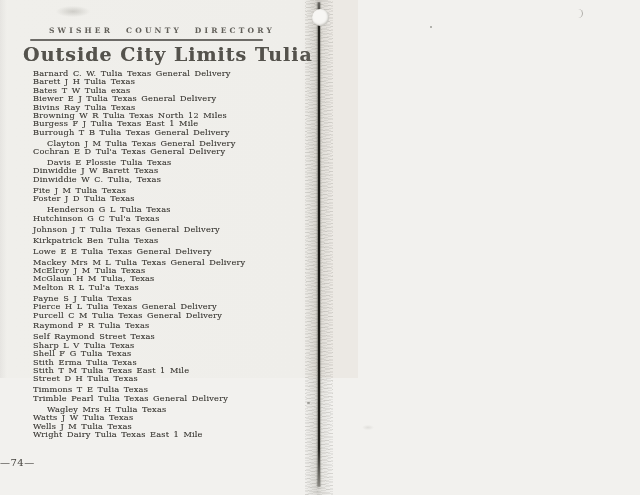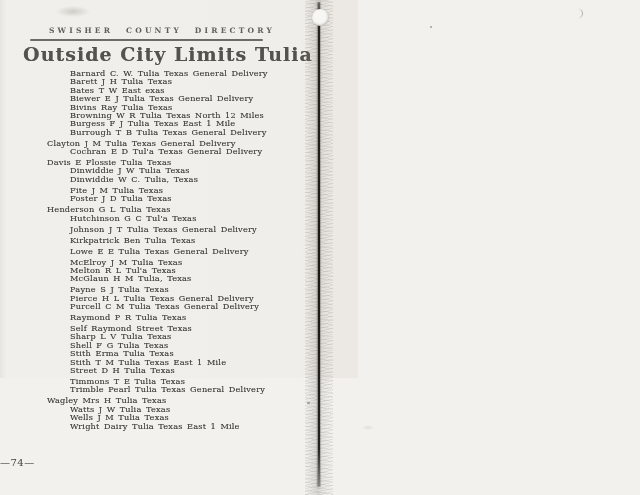--- a/index.html
+++ b/index.html
@@ -42,21 +42,20 @@
 
   .list{
     position:absolute;left:33px;top:69px;width:280px;
     color:var(--ink,#44423d);
   }
   .group{margin-bottom:2.6px;}
   .entry{
     font-size:8.2px;line-height:8.4px;height:8.4px;
     letter-spacing:.2px;word-spacing:1.6px;white-space:nowrap;
     text-shadow:0 0 .4px rgba(68,66,61,.5);
-    margin-left:37px;
   }
   .ind1{margin-left:14px;}
   .ind2{}
 
   .pagenum{
     position:absolute;left:0;top:457px;width:336px;text-align:left;
     font-size:10px;color:var(--ink,#44423d);letter-spacing:.5px;
   }
 
   
@@ -102,57 +101,58 @@
 <div class="scan">
 
   <div class="page-left">
     <div class="header">SWISHER COUNTY DIRECTORY</div>
     <div class="rule"></div>
     <div class="title">Outside City Limits Tulia</div>
     <div class="list">
         <div class="group">
           <div class="entry">Barnard C. W. Tulia Texas General Delivery</div>
           <div class="entry">Barett J H Tulia Texas</div>
-          <div class="entry">Bates T W East exas</div>
+          <div class="entry">Bates T W Tulia exas</div>
           <div class="entry">Biewer E J Tulia Texas General Delivery</div>
           <div class="entry">Bivins Ray Tulia Texas</div>
           <div class="entry">Browning W R Tulia Texas North 12 Miles</div>
           <div class="entry">Burgess F J Tulia Texas East 1 Mile</div>
           <div class="entry">Burrough T B Tulia Texas General Delivery</div>
         </div>
         <div class="group">
           <div class="entry ind1">Clayton J M Tulia Texas General Delivery</div>
           <div class="entry">Cochran E D Tul'a Texas General Delivery</div>
         </div>
         <div class="group">
           <div class="entry ind1">Davis E Flossie Tulia Texas</div>
-          <div class="entry">Dinwiddie J W Tulia Texas</div>
+          <div class="entry">Dinwiddie J W Barett Texas</div>
           <div class="entry">Dinwiddie W C. Tulia, Texas</div>
         </div>
         <div class="group">
           <div class="entry">Fite J M Tulia Texas</div>
           <div class="entry">Foster J D Tulia Texas</div>
         </div>
         <div class="group">
           <div class="entry ind1">Henderson G L Tulia Texas</div>
           <div class="entry">Hutchinson G C Tul'a Texas</div>
         </div>
         <div class="group">
           <div class="entry ind2">Johnson J T Tulia Texas General Delivery</div>
         </div>
         <div class="group">
           <div class="entry">Kirkpatrick Ben Tulia Texas</div>
         </div>
         <div class="group">
           <div class="entry ind2">Lowe E E Tulia Texas General Delivery</div>
         </div>
         <div class="group">
+          <div class="entry">Mackey Mrs M L Tulia Texas General Delivery</div>
           <div class="entry">McElroy J M Tulia Texas</div>
+          <div class="entry">McGlaun H M Tulia, Texas</div>
           <div class="entry">Melton R L Tul'a Texas</div>
-          <div class="entry">McGlaun H M Tulia, Texas</div>
         </div>
         <div class="group">
           <div class="entry">Payne S J Tulia Texas</div>
           <div class="entry">Pierce H L Tulia Texas General Delivery</div>
           <div class="entry">Purcell C M Tulia Texas General Delivery</div>
         </div>
         <div class="group">
           <div class="entry">Raymond P R Tulia Texas</div>
         </div>
         <div class="group">

